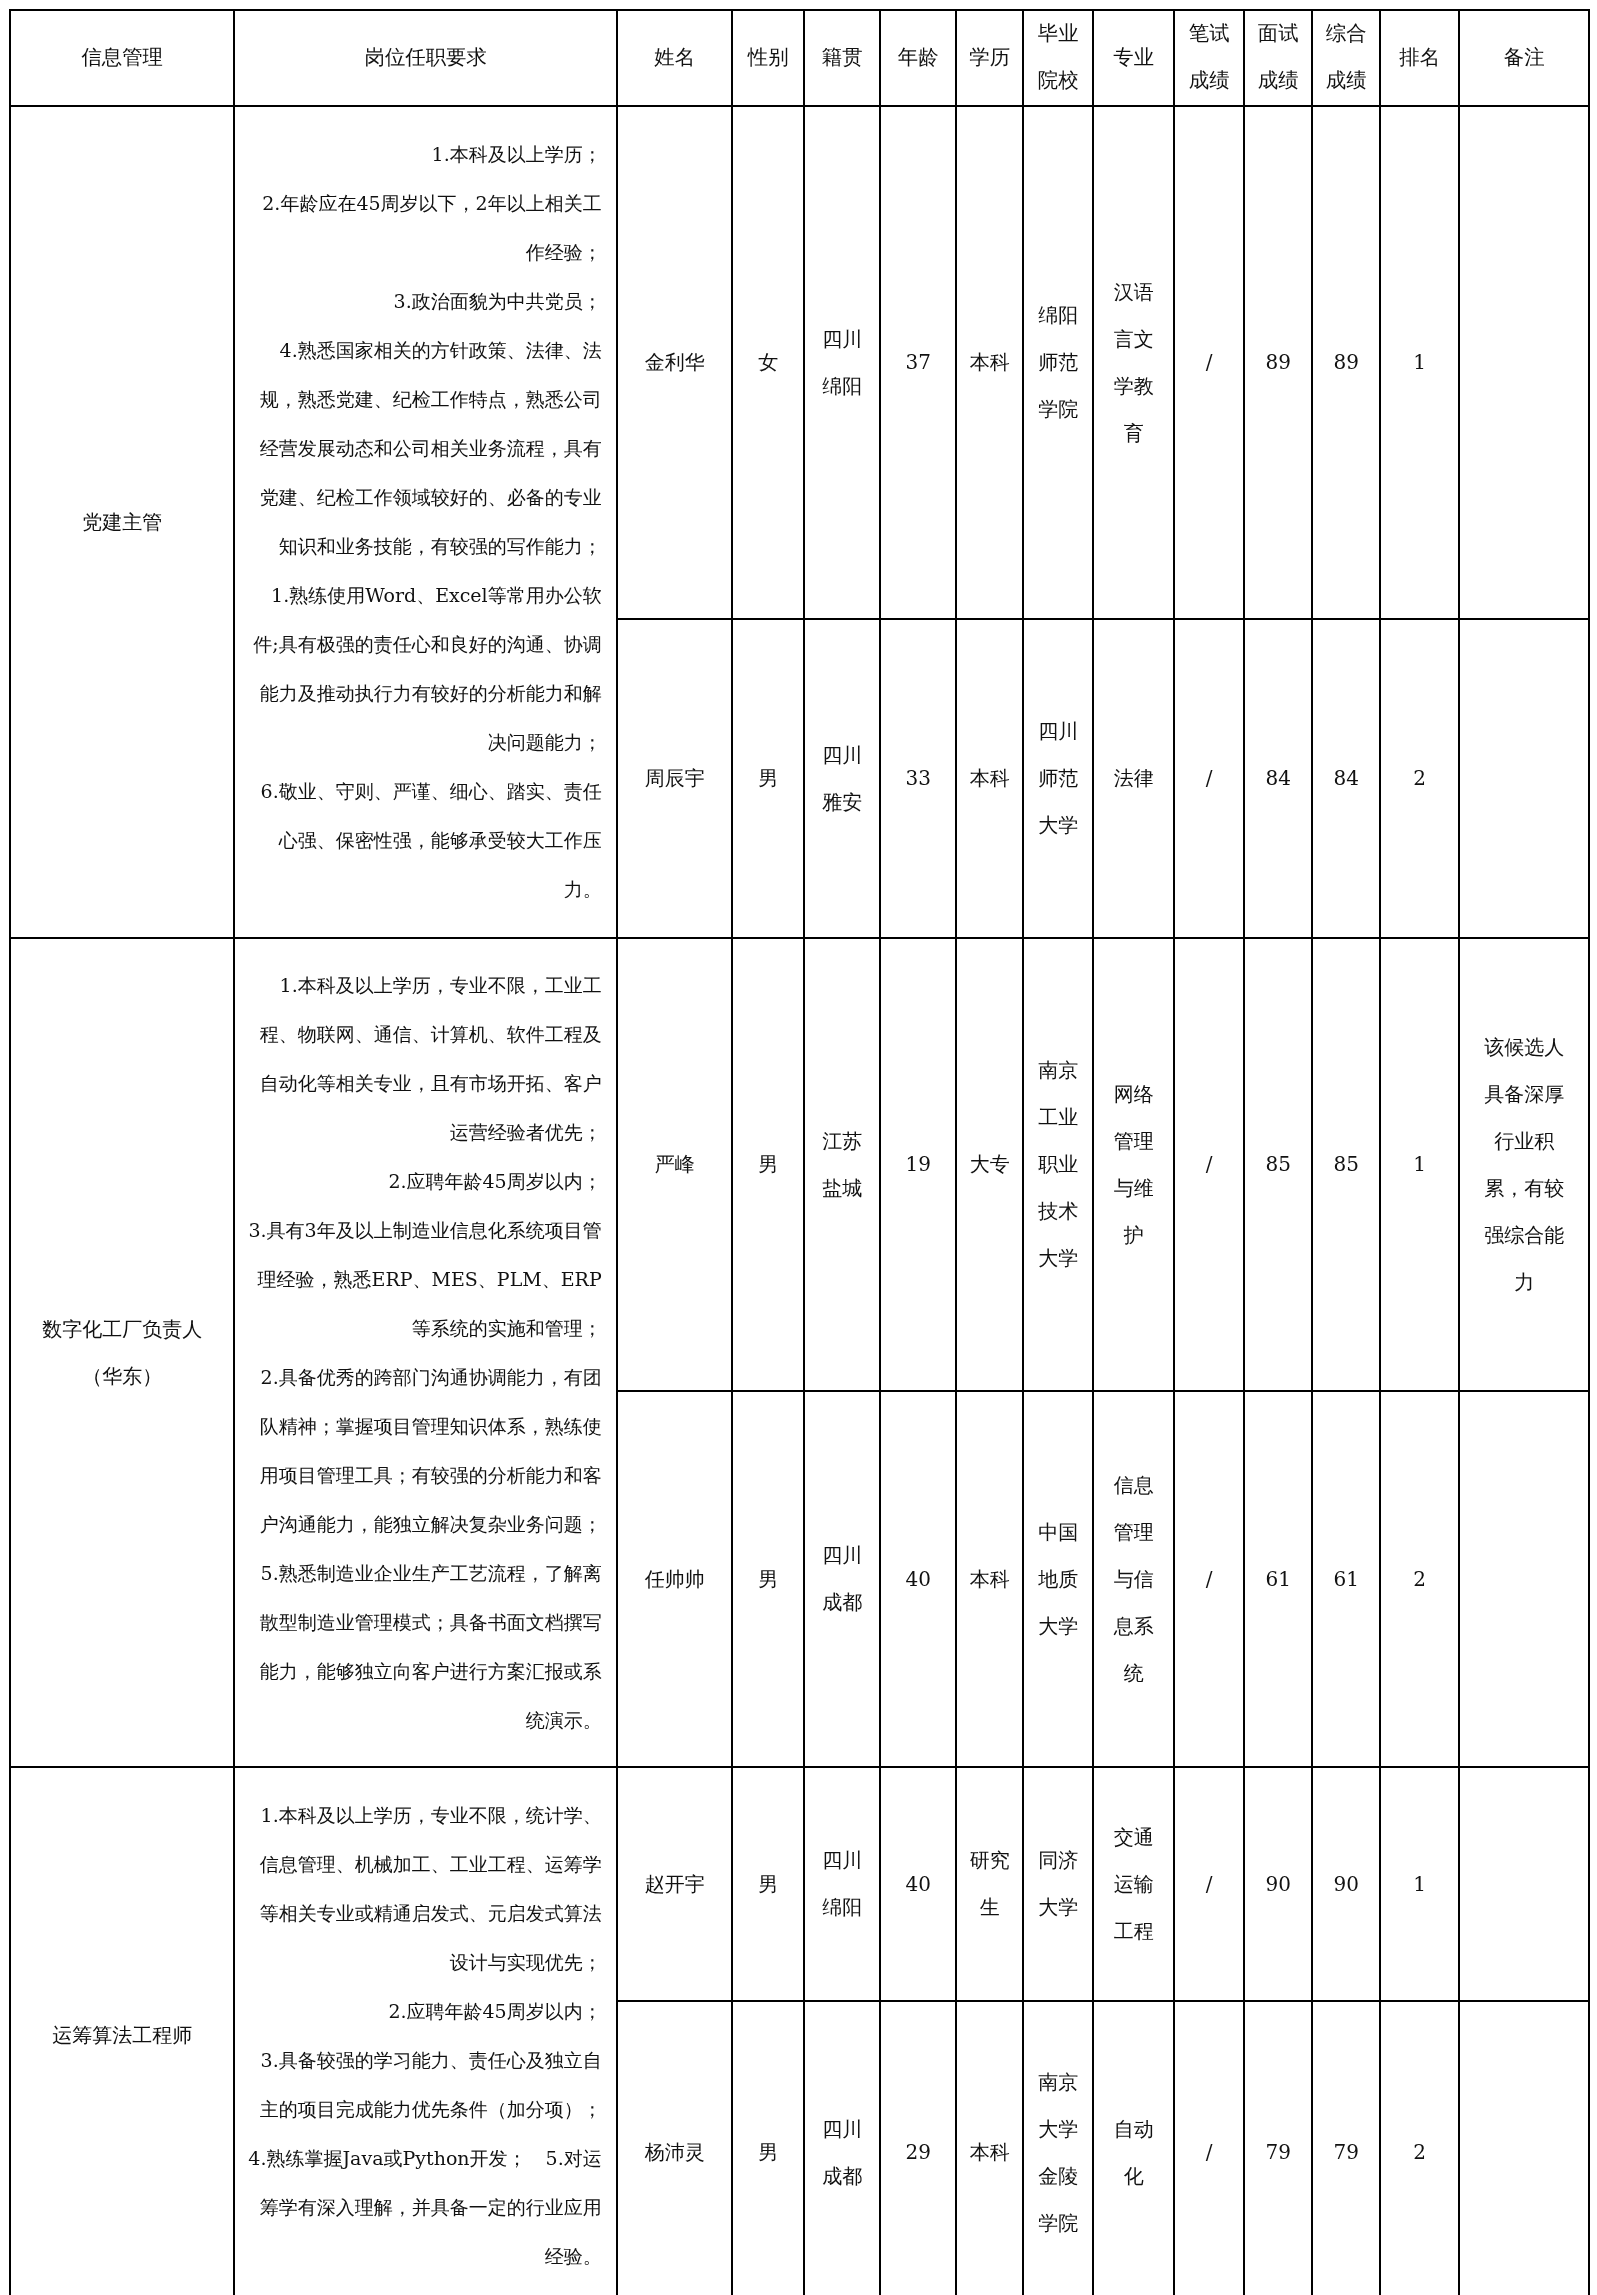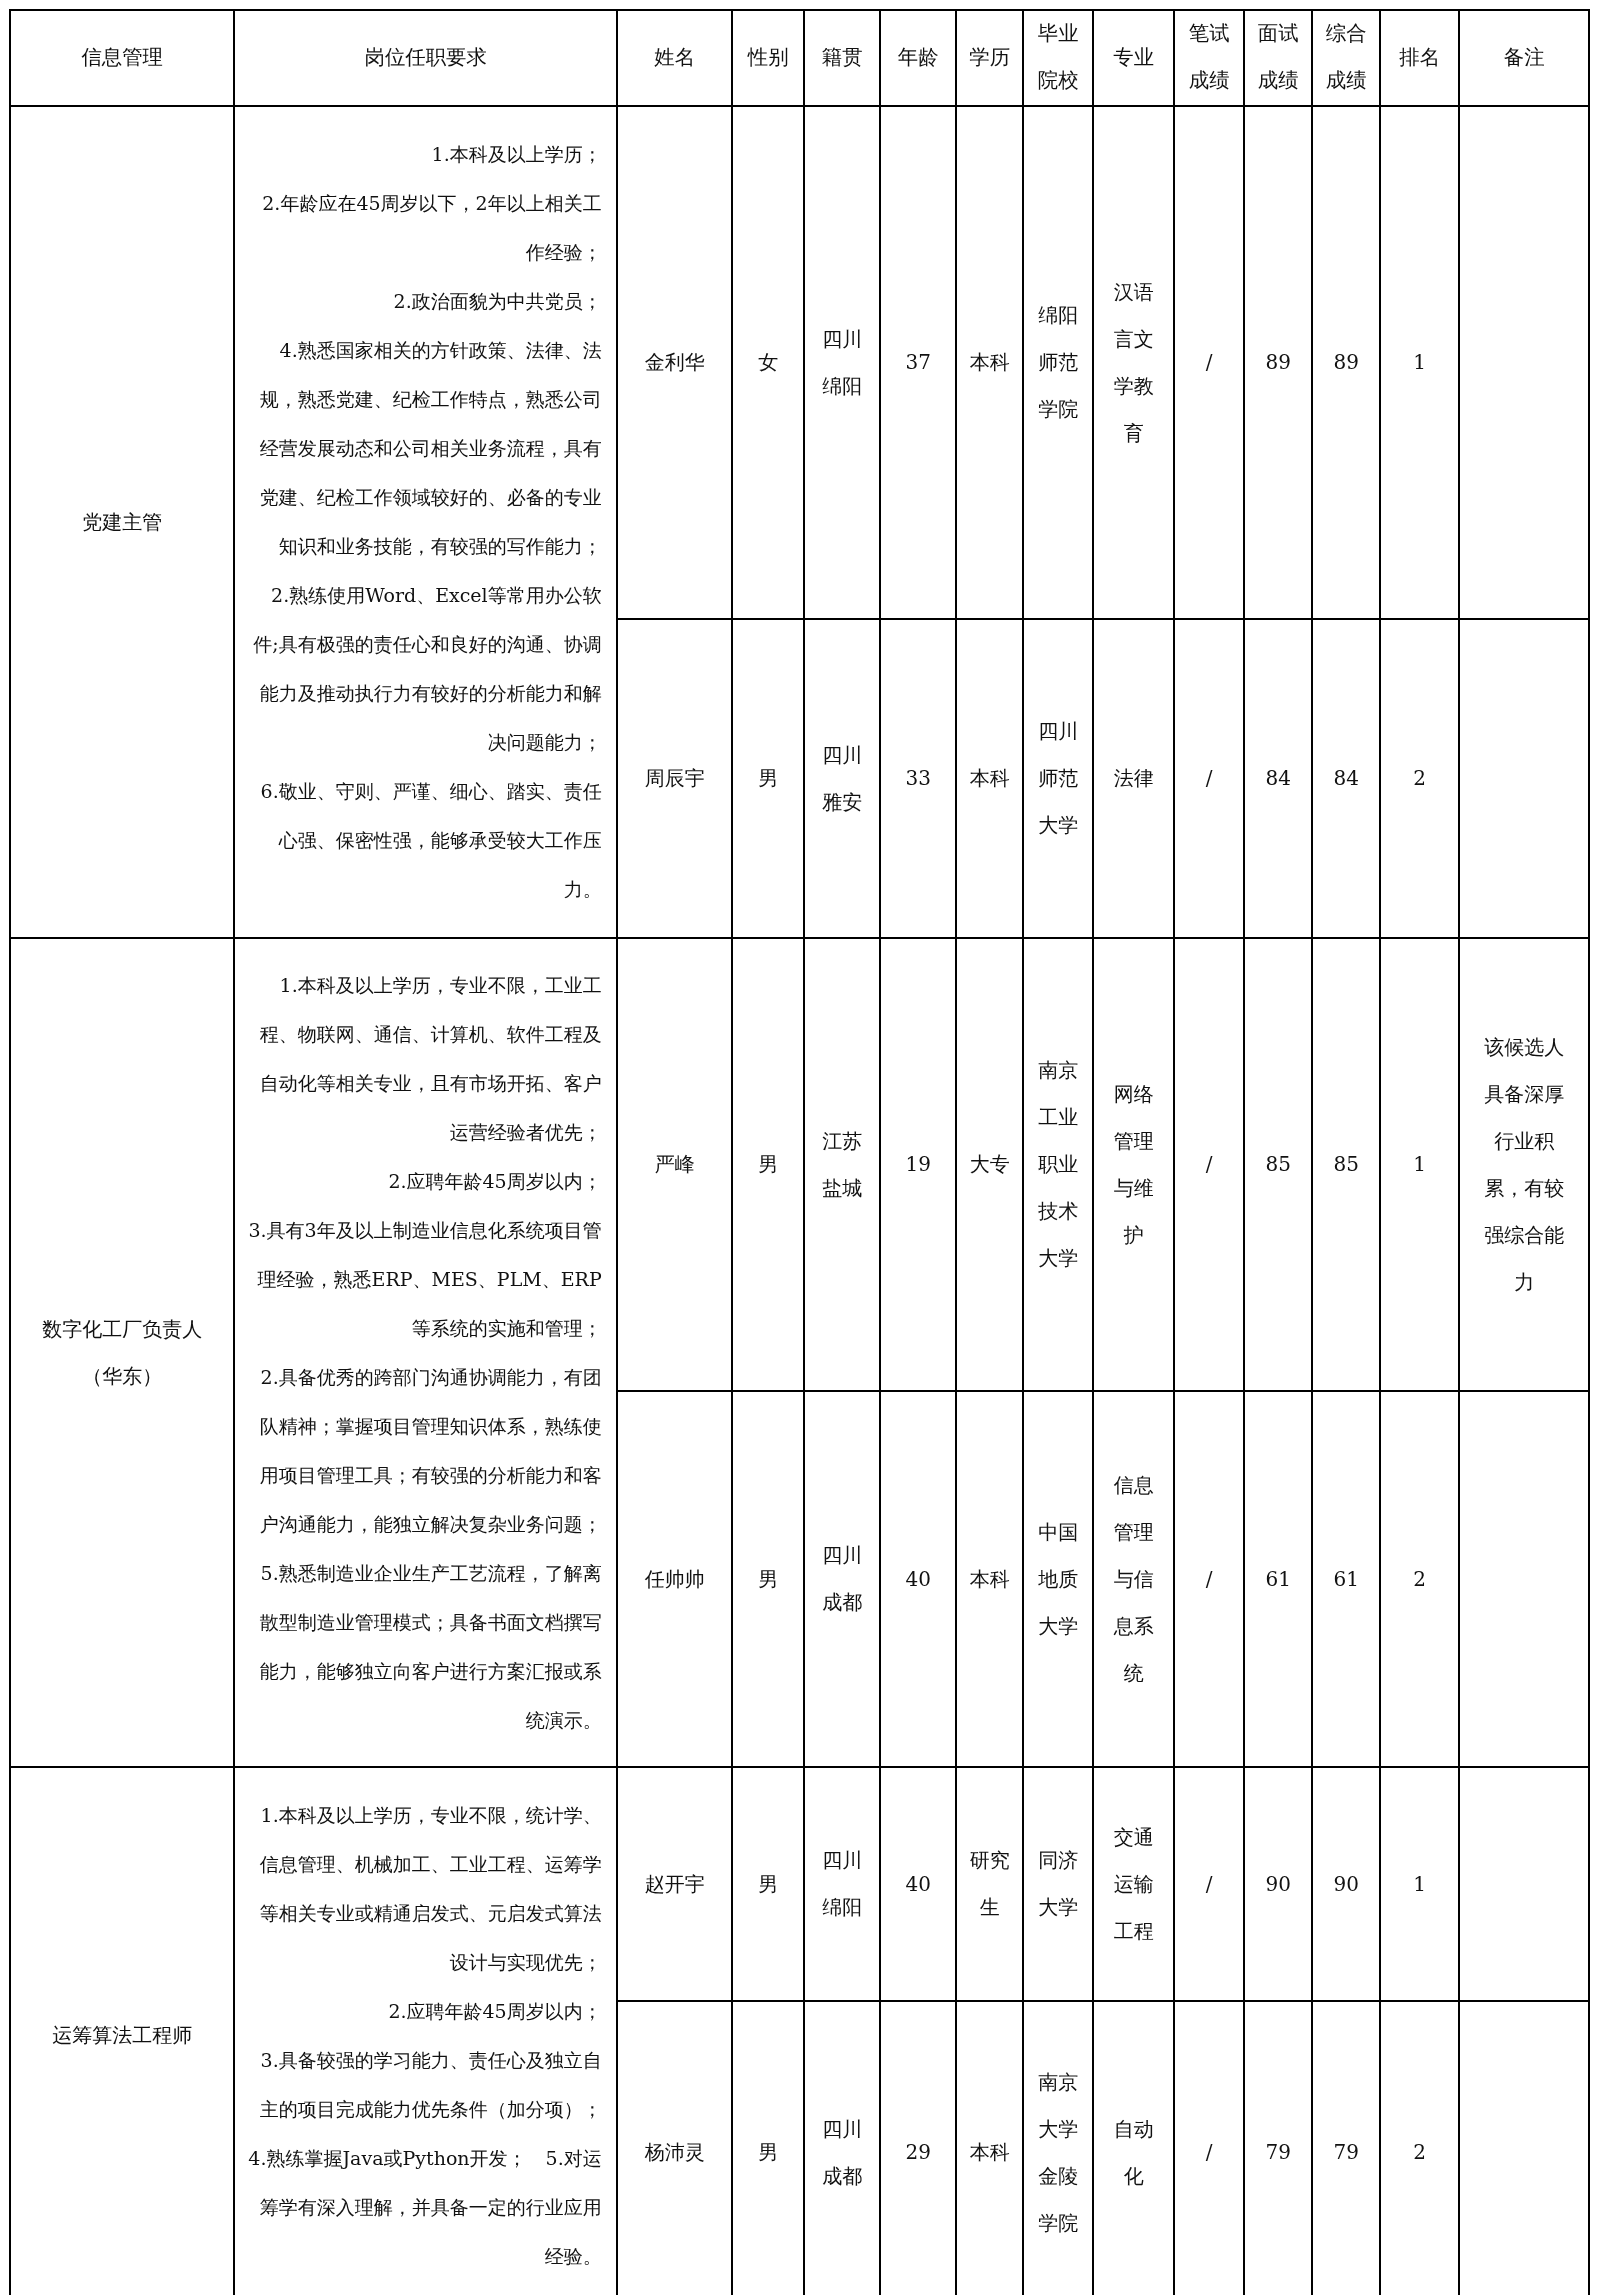--- a/index.html
+++ b/index.html
@@ -70,23 +70,23 @@
     </tr>
   </thead>
   <tbody id="tbody">
       <tr style="height: 513px;">
         <td rowspan="2" class="pos stack">
           <span>党建主管</span>
         </td>
         <td rowspan="2" class="req">
           <p>1.本科及以上学历；</p>
           <p>2.年龄应在45周岁以下，2年以上相关工作经验；</p>
-          <p>2.政治面貌为中共党员；</p>
+          <p>3.政治面貌为中共党员；</p>
           <p>4.熟悉国家相关的方针政策、法律、法规，熟悉党建、纪检工作特点，熟悉公司经营发展动态和公司相关业务流程，具有党建、纪检工作领域较好的、必备的专业知识和业务技能，有较强的写作能力；</p>
-          <p>2.熟练使用Word、Excel等常用办公软件;具有极强的责任心和良好的沟通、协调能力及推动执行力有较好的分析能力和解决问题能力；</p>
+          <p>1.熟练使用Word、Excel等常用办公软件;具有极强的责任心和良好的沟通、协调能力及推动执行力有较好的分析能力和解决问题能力；</p>
           <p>6.敬业、守则、严谨、细心、踏实、责任心强、保密性强，能够承受较大工作压力。</p>
         </td>
         <td>金利华</td>
         <td>女</td>
         <td class="stack">
           <span>四川</span>
           <span>绵阳</span>
         </td>
         <td>37</td>
         <td class="stack">

